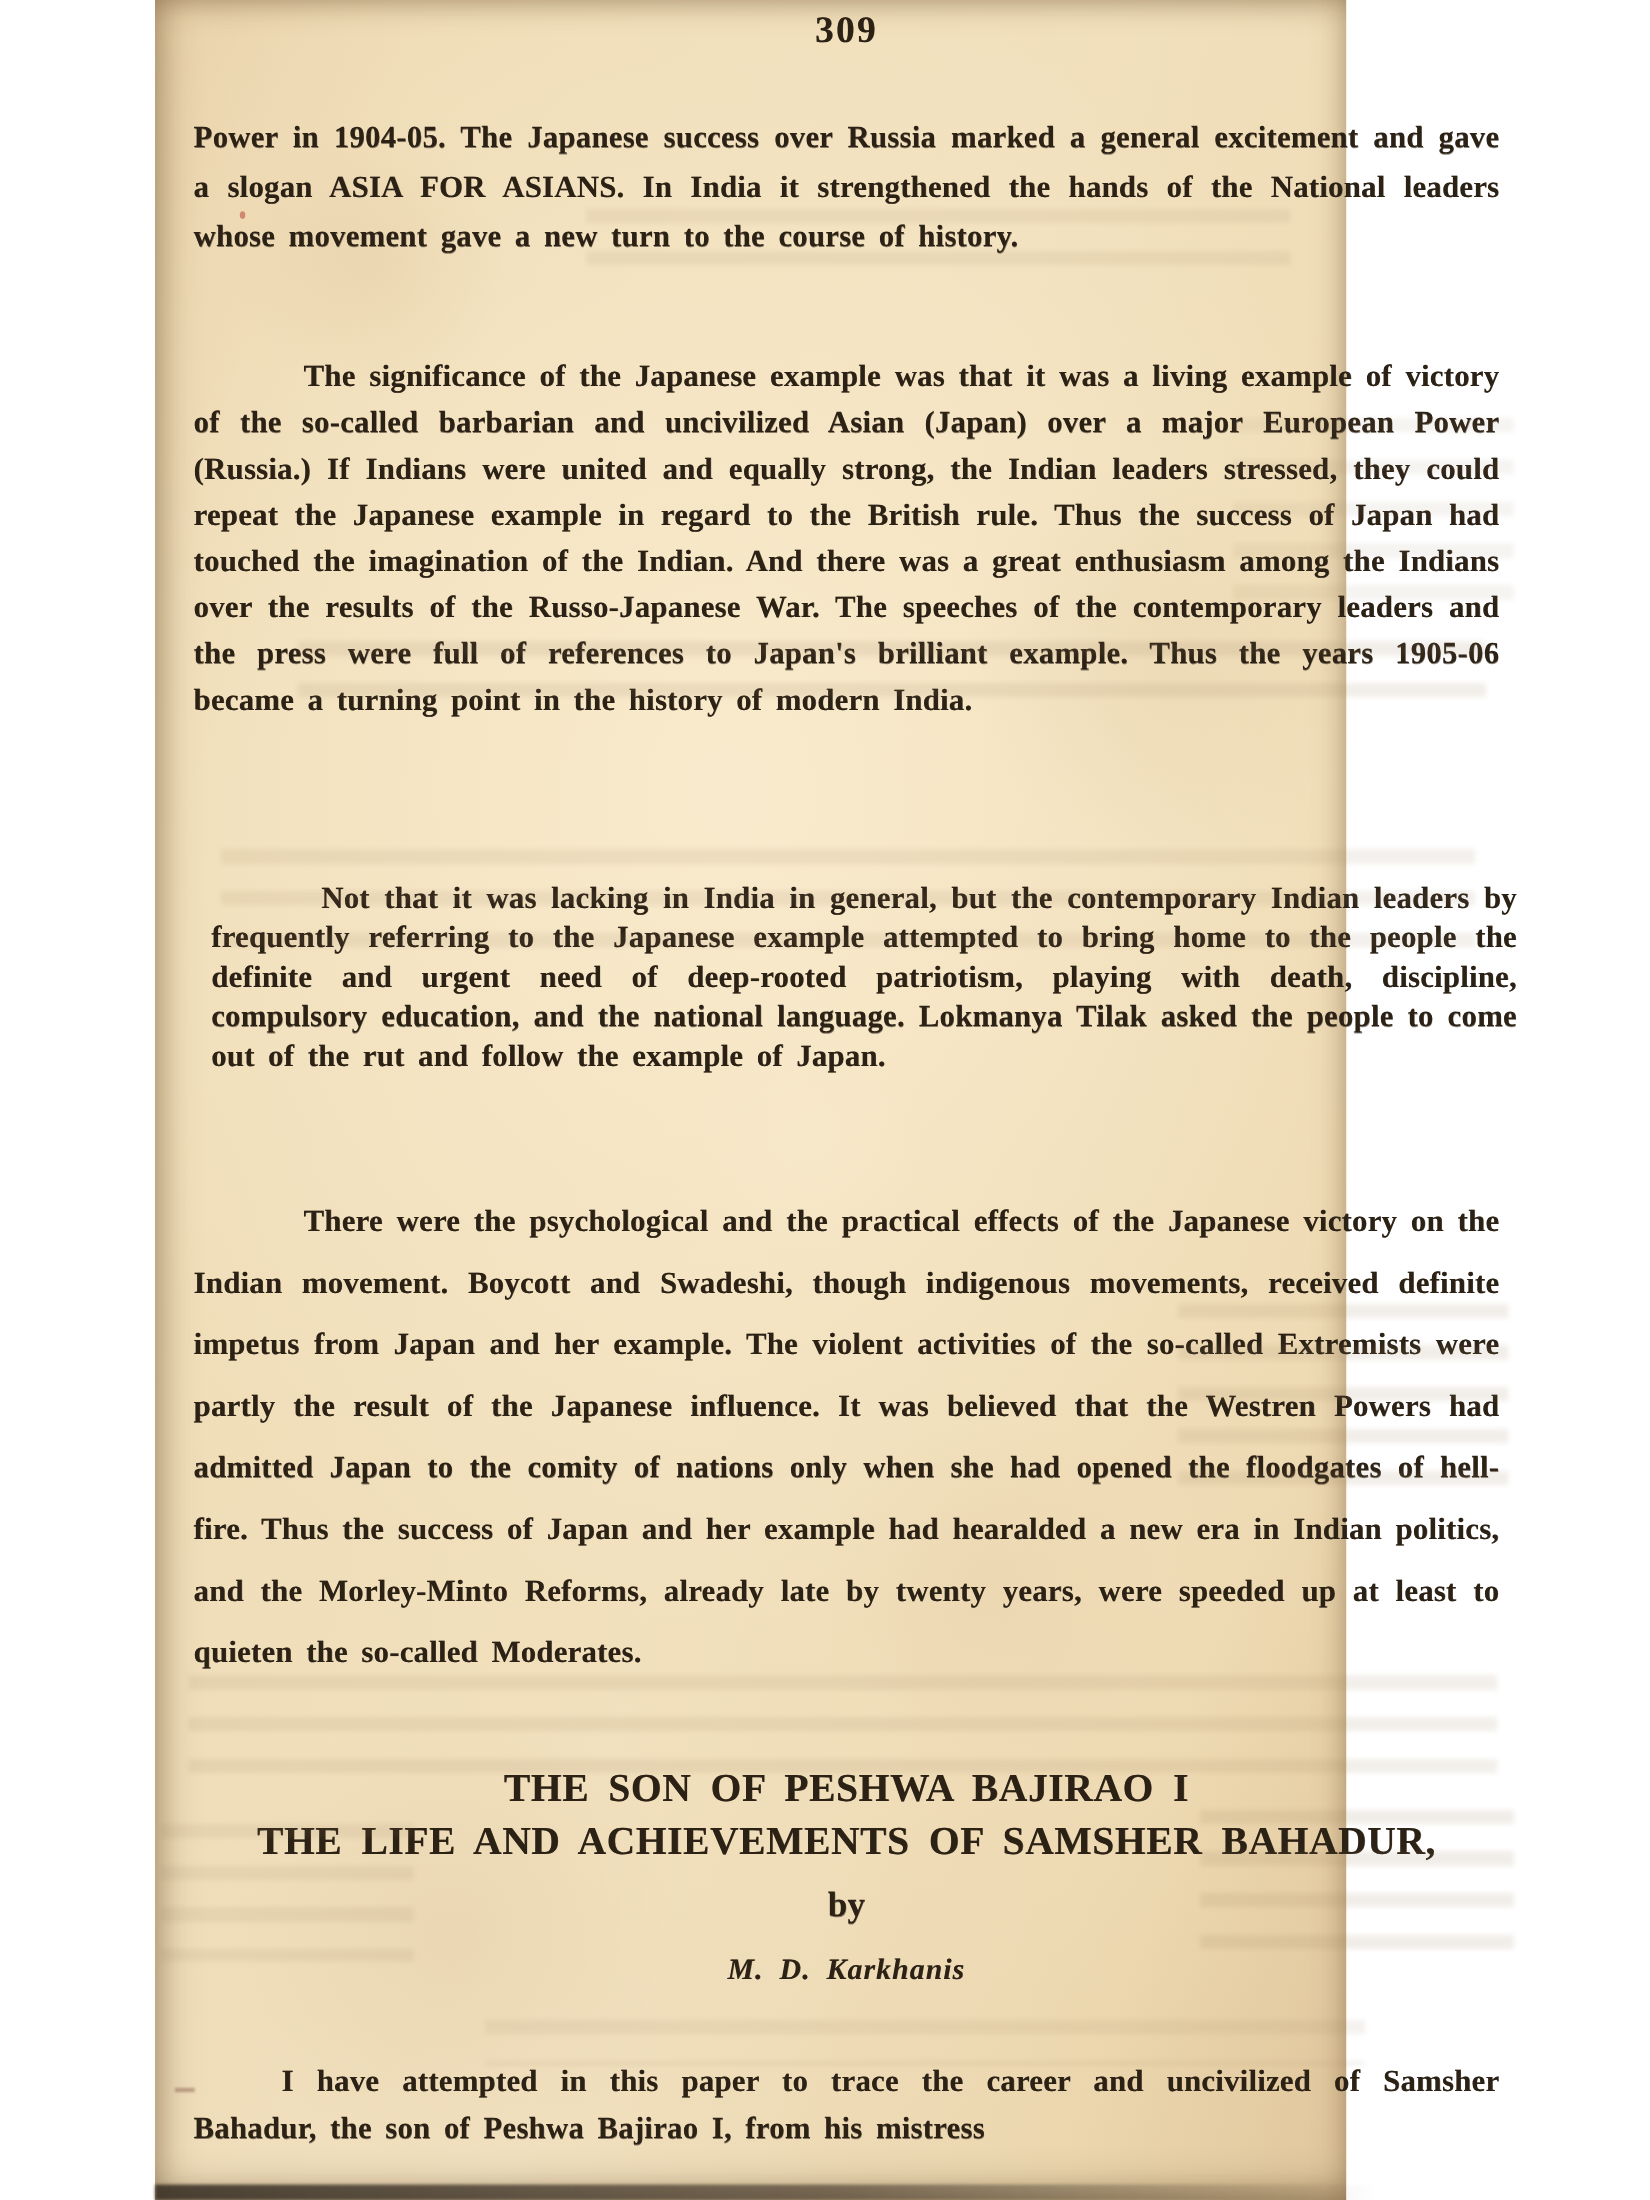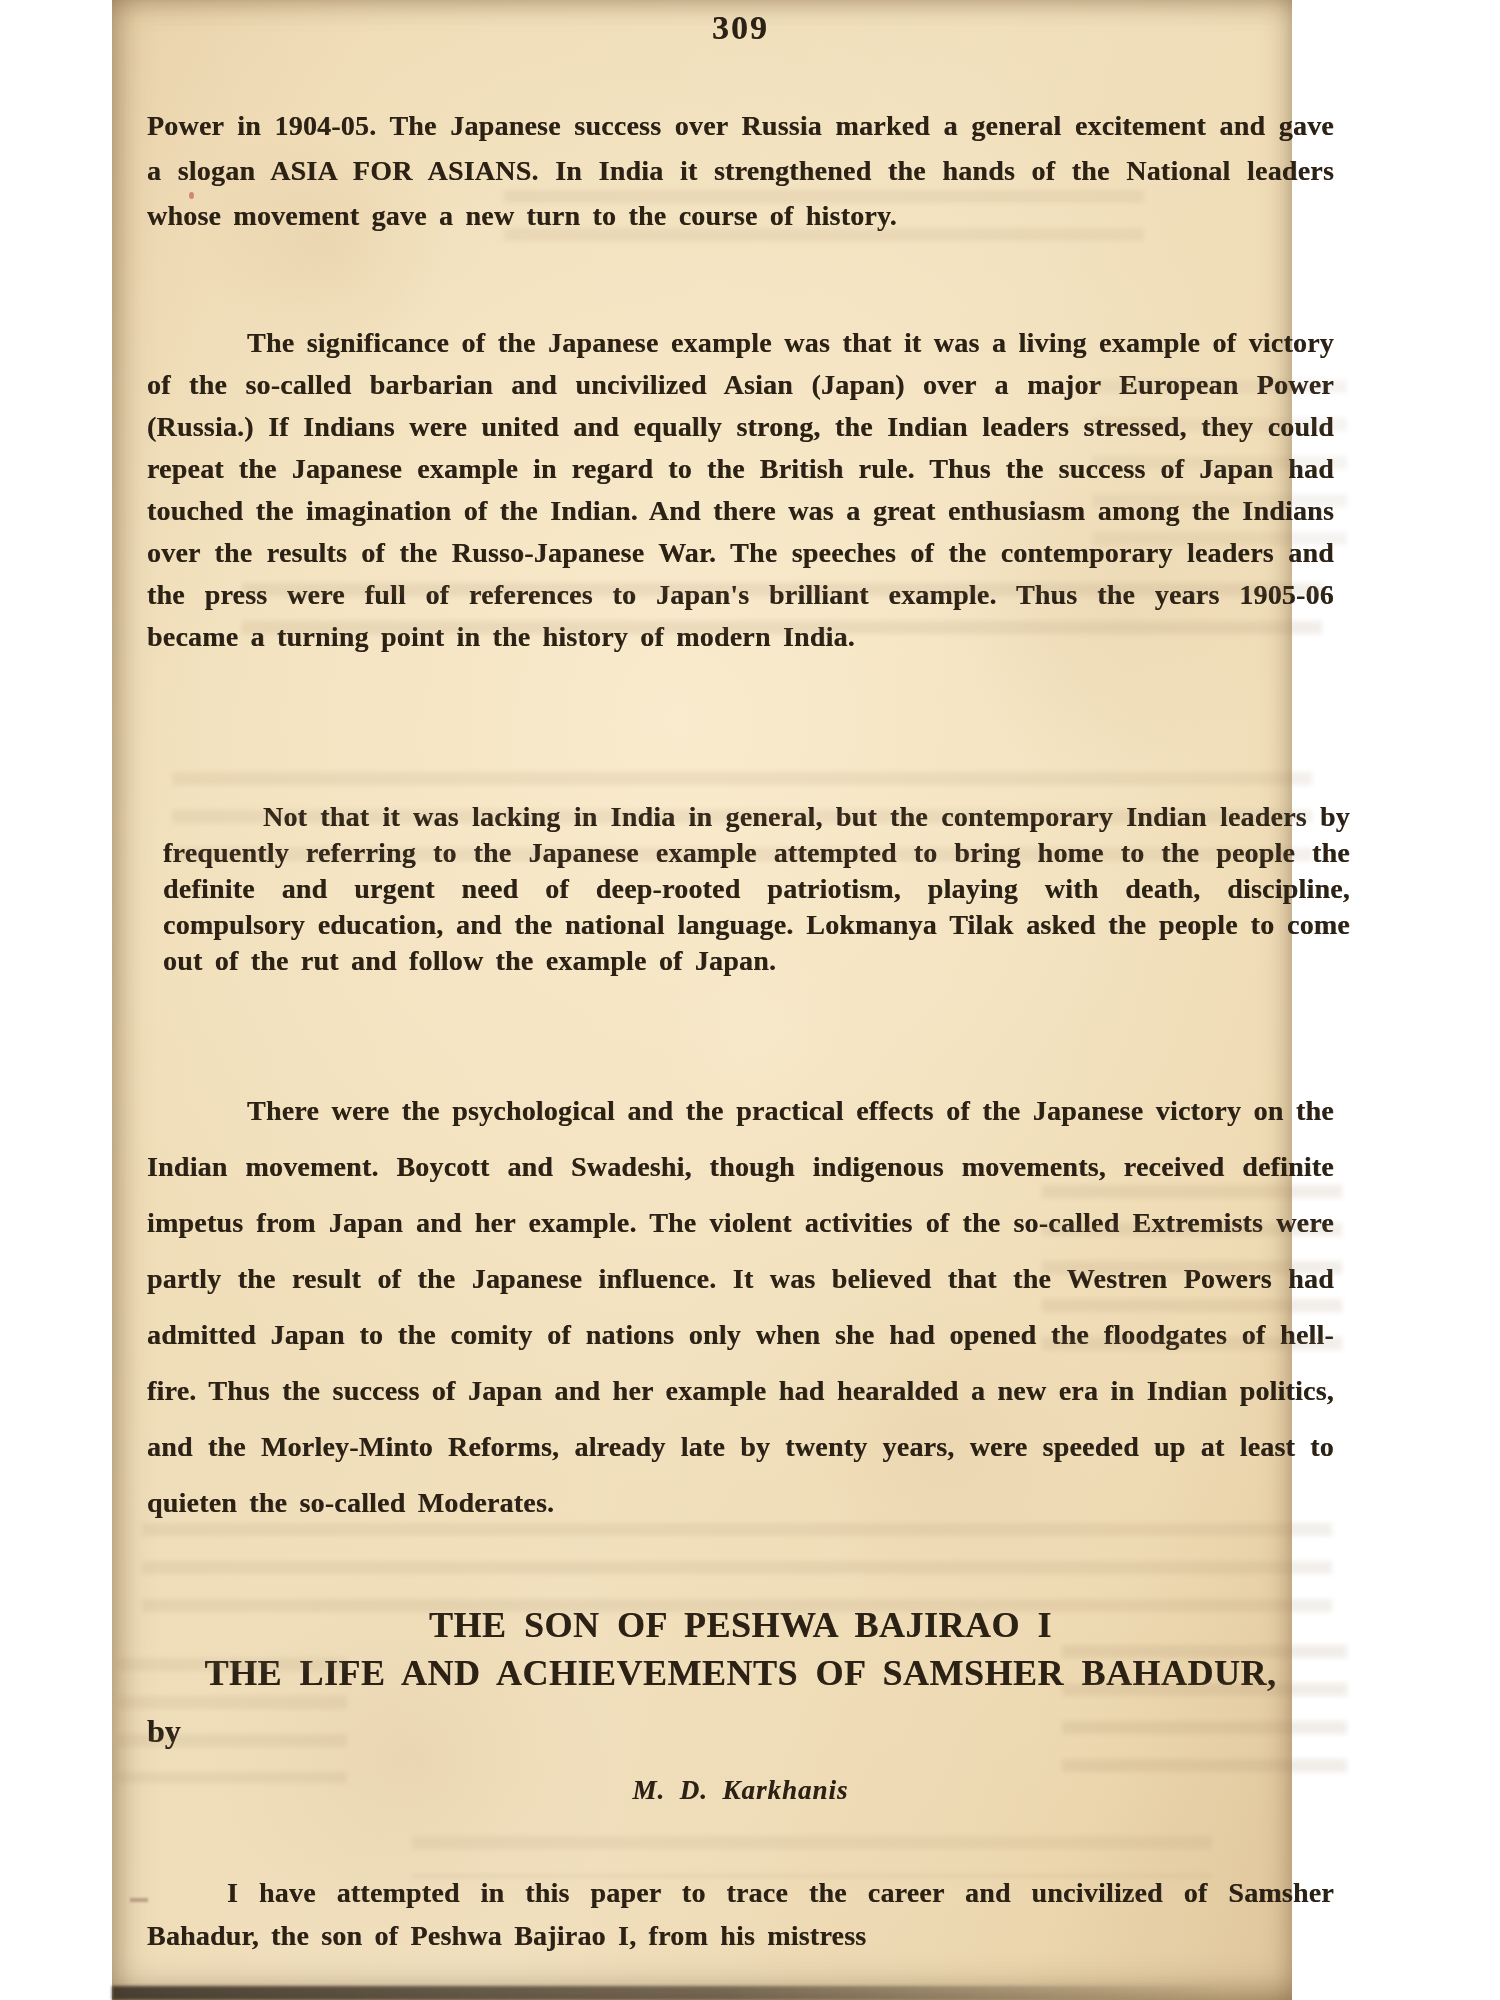--- a/index.html
+++ b/index.html
@@ -5,21 +5,21 @@
   html,body { margin:0; padding:0; }
   body {
     width:1500px; height:2000px;
     background:#ffffff;
     position:relative;
     overflow:hidden;
     font-family:"Liberation Serif", serif;
   }
   
   .page {
-    position:absolute; left:112px; top:0; width:1180px; height:2000px;
+    position:absolute; left:141px; top:0; width:1083px; height:2000px;
     background:
       radial-gradient(ellipse 120% 80% at 48% 36%, rgba(249,235,205,0.95) 0%, rgba(242,224,187,0.55) 48%, rgba(0,0,0,0) 78%),
       linear-gradient(105deg, #e2c9a1 0%, #eedbb6 16%, #f1e0bf 52%, #ebd6ae 84%, #e0c69c 100%);
     box-shadow:
       inset 20px 0 32px -14px rgba(124,95,60,0.50),
       inset -16px 0 28px -14px rgba(124,95,60,0.38),
       inset 0 18px 28px -16px rgba(124,95,60,0.42),
       inset 0 -26px 34px -18px rgba(100,78,48,0.50);
   }
   .page::before { 
@@ -44,21 +44,21 @@
     word-spacing:0.18em;
     letter-spacing:0.2px;
   }
   .pageno   { top:9px;  text-align:center; font-size:34px; letter-spacing:2px; }
   .p1 { top:103px;  line-height:45px; }
   .p2 { top:322px;  line-height:42px; text-indent:100px; }
   .p3 { top:799px;  line-height:36px; text-indent:100px;margin-left:16px; }
   .p4 { top:1083px; line-height:56px; text-indent:100px; }
   .p5 { top:1871px; line-height:43px; text-indent:80px; }
   .heading { top:1601px; text-align:center; font-size:36px; line-height:48px; letter-spacing:0.5px; word-spacing:0.22em; }
-  .byline  { top:1713px; font-size:32px; font-weight:bold; }
+  .byline  { top:1713px; text-align:center; font-size:32px; font-weight:bold; }
   .author  { top:1775px; text-align:center; font-size:27px; font-style:italic; letter-spacing:1px; word-spacing:0.25em; }
   
   .ghost {
     position:absolute; pointer-events:none;
     filter:blur(2.5px); opacity:0.5;
     background-image:repeating-linear-gradient(180deg,
       rgba(148,122,90,0.28) 0 13px, rgba(0,0,0,0) 13px 38px);
   }
   .g1 { left:392px;  top:190px;  width:640px;  height:60px;  opacity:.38; }
   .g2 { left:130px;  top:583px;  width:1080px; height:58px;  opacity:.45; }

